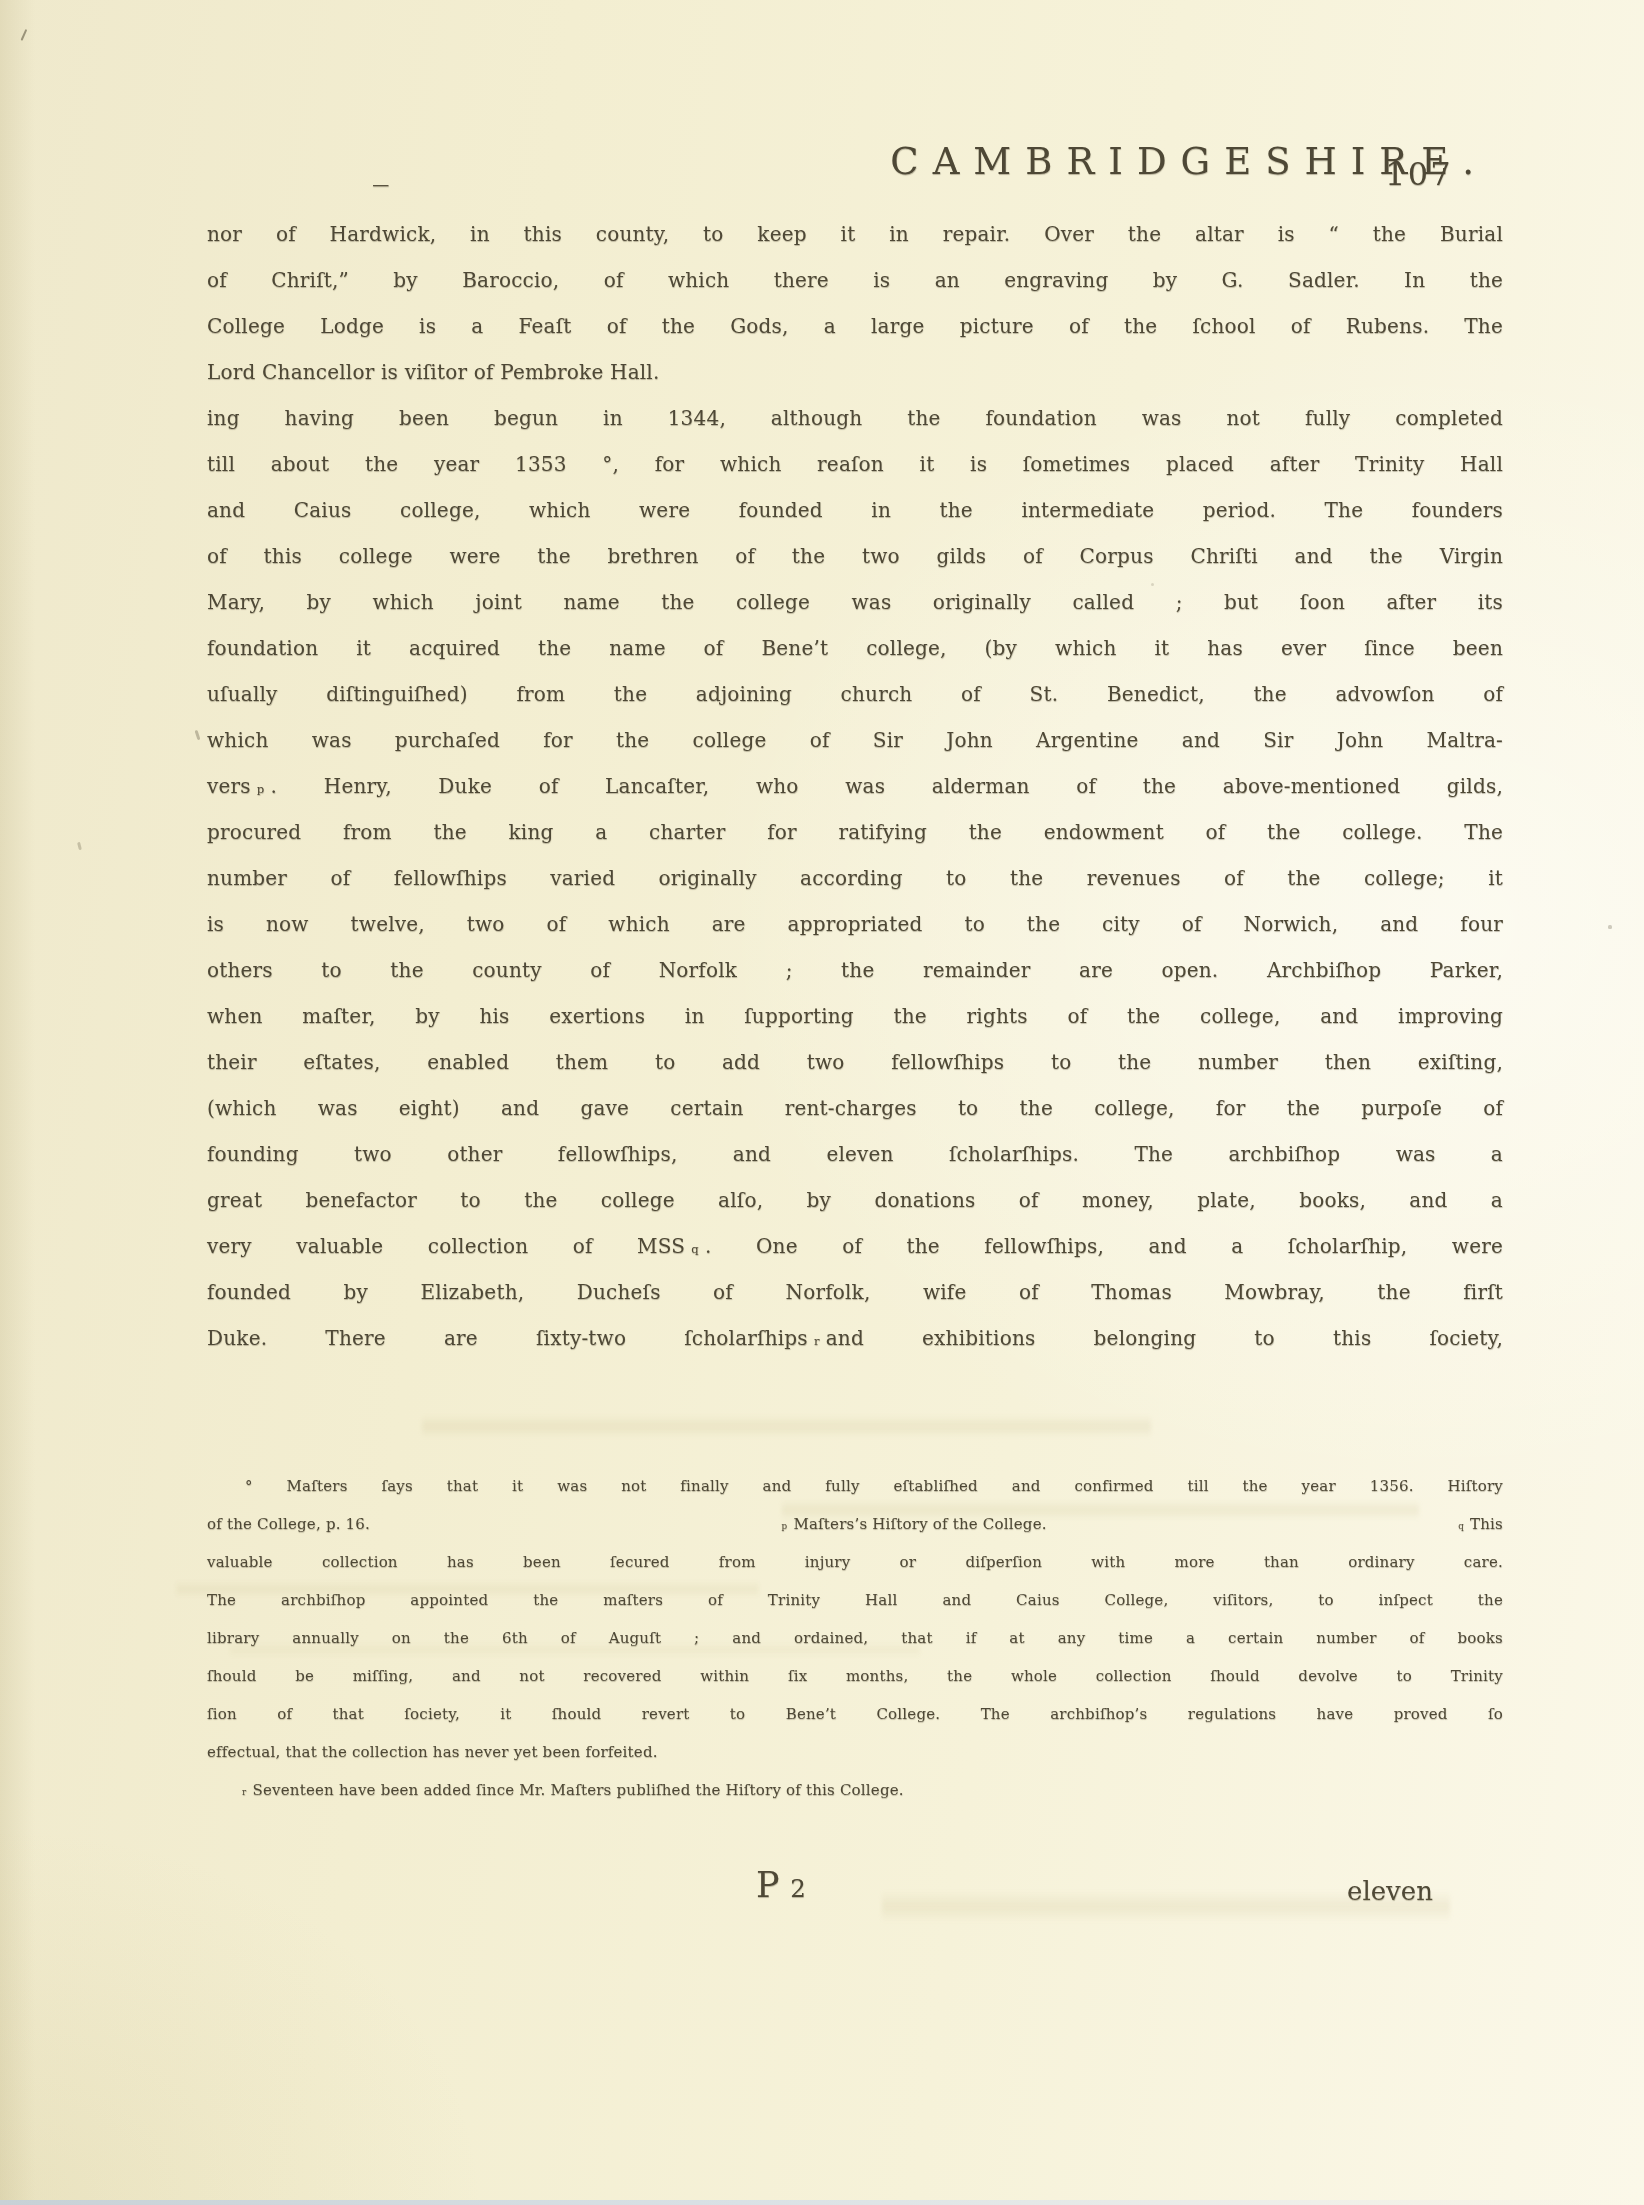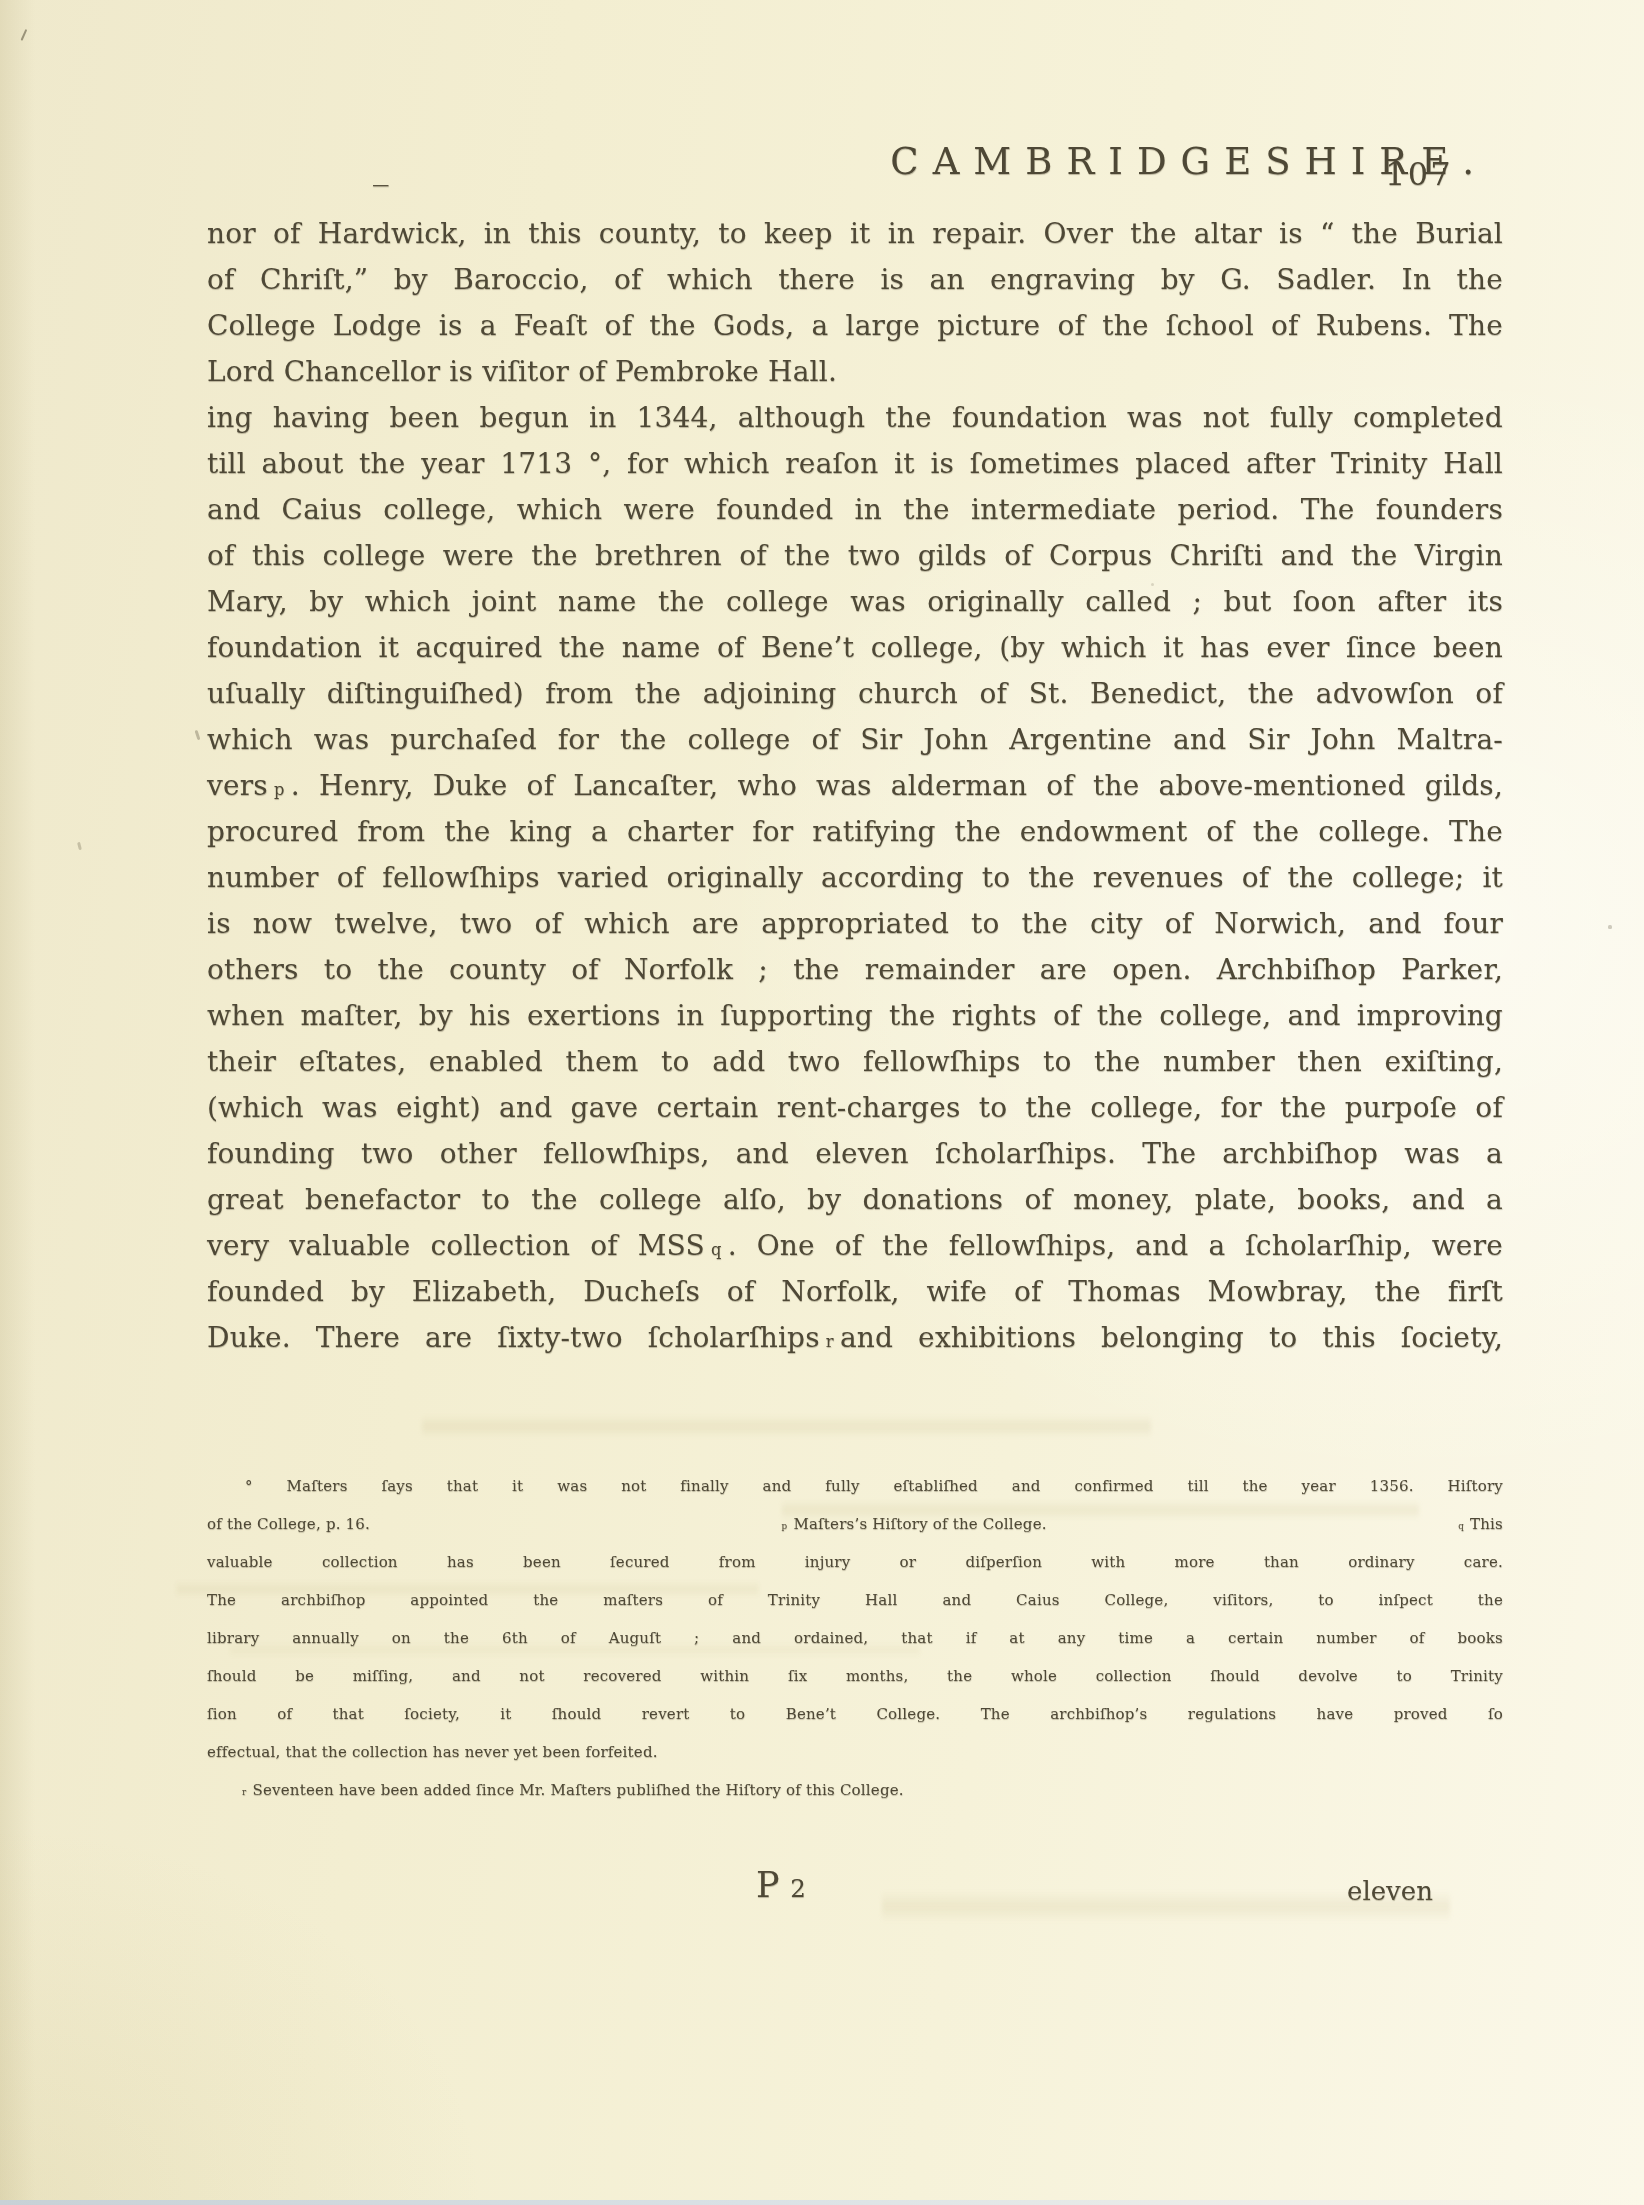--- a/index.html
+++ b/index.html
@@ -18,21 +18,21 @@
     background:linear-gradient(90deg,rgba(180,168,120,0.22),rgba(180,168,120,0));}
   .edge-bottom{position:absolute;left:0;bottom:0;width:100%;height:4.6px;
     background:linear-gradient(90deg,#c7d1d6 0%,#d9e1e5 45%,#efefe9 80%,rgba(239,239,233,0) 100%);}
   
   .running-head{position:absolute;left:192px;top:140px;width:1296px;text-align:right;
     font-size:37px;letter-spacing:14px;white-space:nowrap;}
   .folio{position:absolute;left:1385px;top:155px;font-size:32px;letter-spacing:2.3px;}
   .stray{position:absolute;left:373px;top:150px;font-size:31px;color:#5a5340;}
   
   .textblock{position:absolute;left:207px;top:211px;width:1296px;}
-  .bl{height:46px;line-height:46px;font-size:28px;letter-spacing:0.2px;white-space:nowrap;}
+  .bl{height:46px;line-height:46px;font-size:20px;letter-spacing:0.2px;white-space:nowrap;}
   .jl{text-align:justify;text-align-last:justify;white-space:normal;}
   .ind{padding-left:43px;}
   em{font-style:italic;}
   sup.fnm{font-size:58%;vertical-align:30%;margin:0 6.1px;line-height:0;}
   
   .footblock{position:absolute;left:207px;top:1467px;width:1296px;}
   .fl{height:38px;line-height:38px;font-size:15px;letter-spacing:0.2px;}
   .f-ind{padding-left:38px;}
   .f-ind2{padding-left:29px;}
   .flexline{display:flex;justify-content:space-between;align-items:flex-end;}
@@ -55,21 +55,21 @@
   <div class="stray">_</div>
   <div class="running-head">CAMBRIDGESHIRE.</div>
   <div class="folio">107</div>
 
   <div class="textblock">
     <div class="bl jl">nor of Hardwick, in this county, to keep it in repair.  Over the altar is “ the Burial</div>
     <div class="bl jl">of Chriſt,” by Baroccio, of which there is an engraving by G. Sadler.  In the</div>
     <div class="bl jl">College Lodge is a Feaſt of the Gods, a large picture of the ſchool of Rubens.  The</div>
     <div class="bl">Lord Chancellor is viſitor of Pembroke Hall.</div>
     <div class="bl jl">ing having been begun in 1344, although the foundation was not fully completed</div>
-    <div class="bl jl">till about the year 1713 °, for which reaſon it is ſometimes placed after Trinity Hall</div>
+    <div class="bl jl">till about the year 1353 °, for which reaſon it is ſometimes placed after Trinity Hall</div>
     <div class="bl jl">and Caius college, which were founded in the intermediate period.  The founders</div>
     <div class="bl jl">of this college were the brethren of the two gilds of Corpus Chriſti and the Virgin</div>
     <div class="bl jl">Mary, by which joint name the college was originally called ; but ſoon after its</div>
     <div class="bl jl">foundation it acquired the name of Bene’t college, (by which it has ever ſince been</div>
     <div class="bl jl">uſually diſtinguiſhed) from the adjoining church of St. Benedict, the advowſon of</div>
     <div class="bl jl">which was purchaſed for the college of Sir John Argentine and Sir John Maltra-</div>
     <div class="bl jl"><span>vers</span><sup class="fnm">p</sup><span>.  Henry, Duke of Lancaſter, who was alderman of the above-mentioned gilds,</span></div>
     <div class="bl jl">procured from the king a charter for ratifying the endowment of the college.  The</div>
     <div class="bl jl">number of fellowſhips varied originally according to the revenues of the college; it</div>
     <div class="bl jl">is now twelve, two of which are appropriated to the city of Norwich, and four</div>

